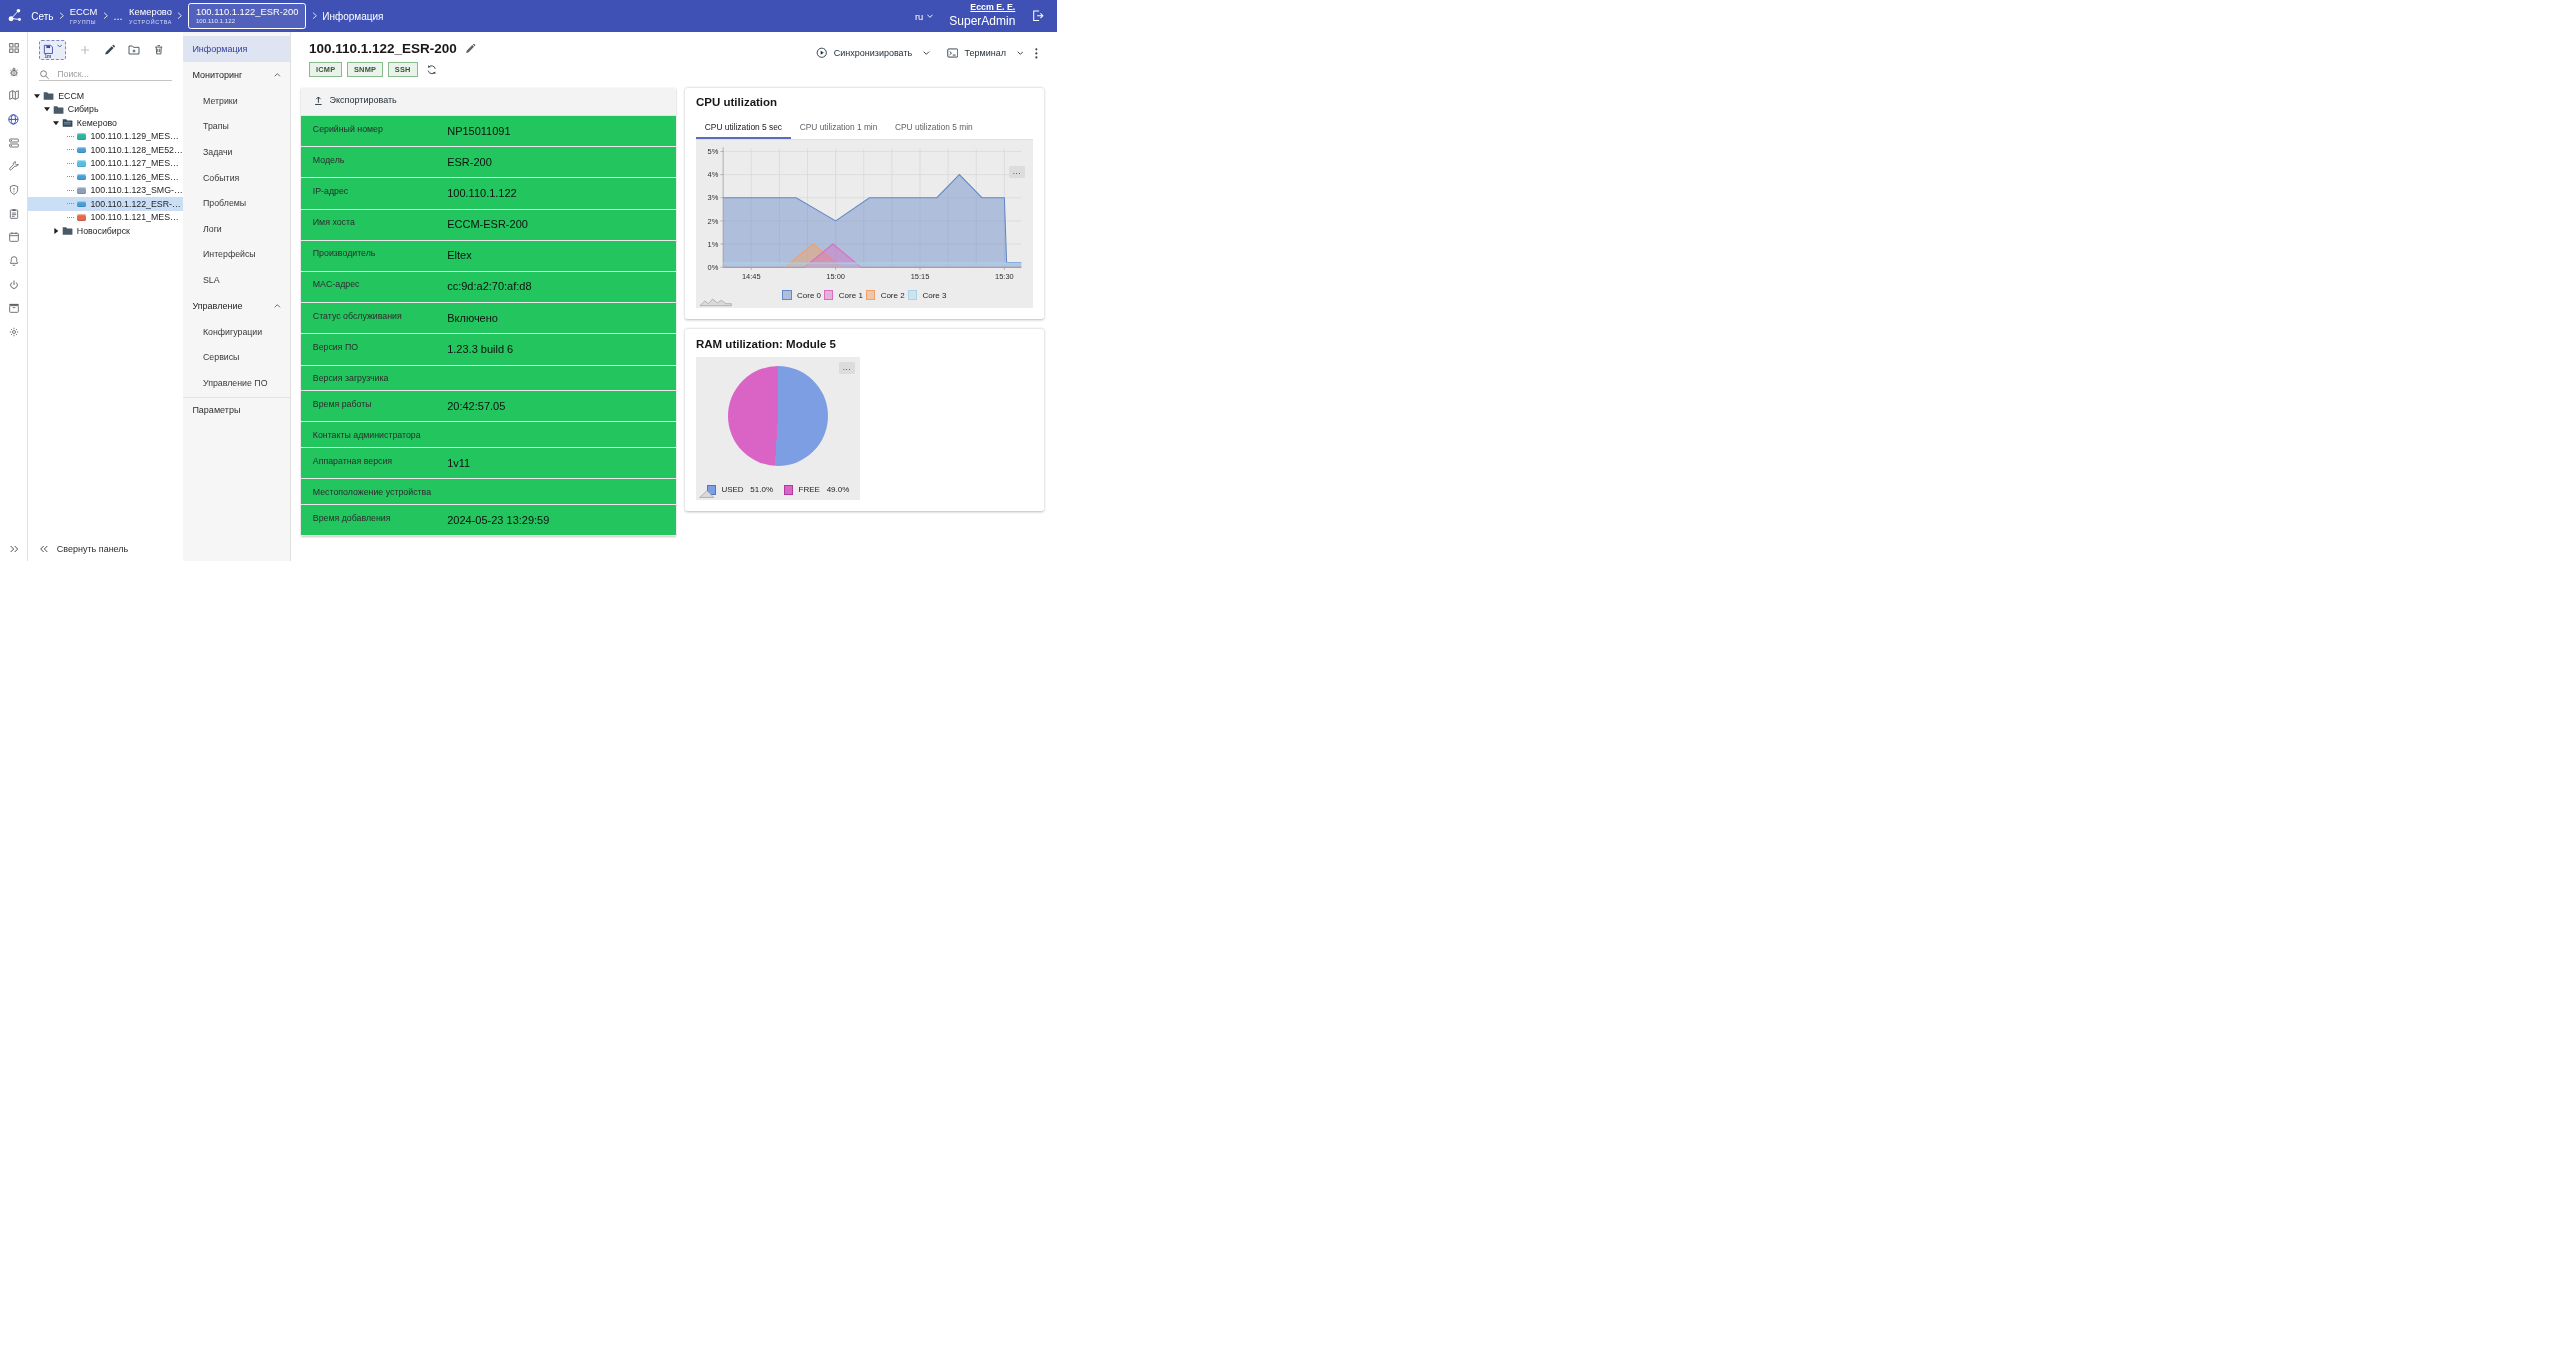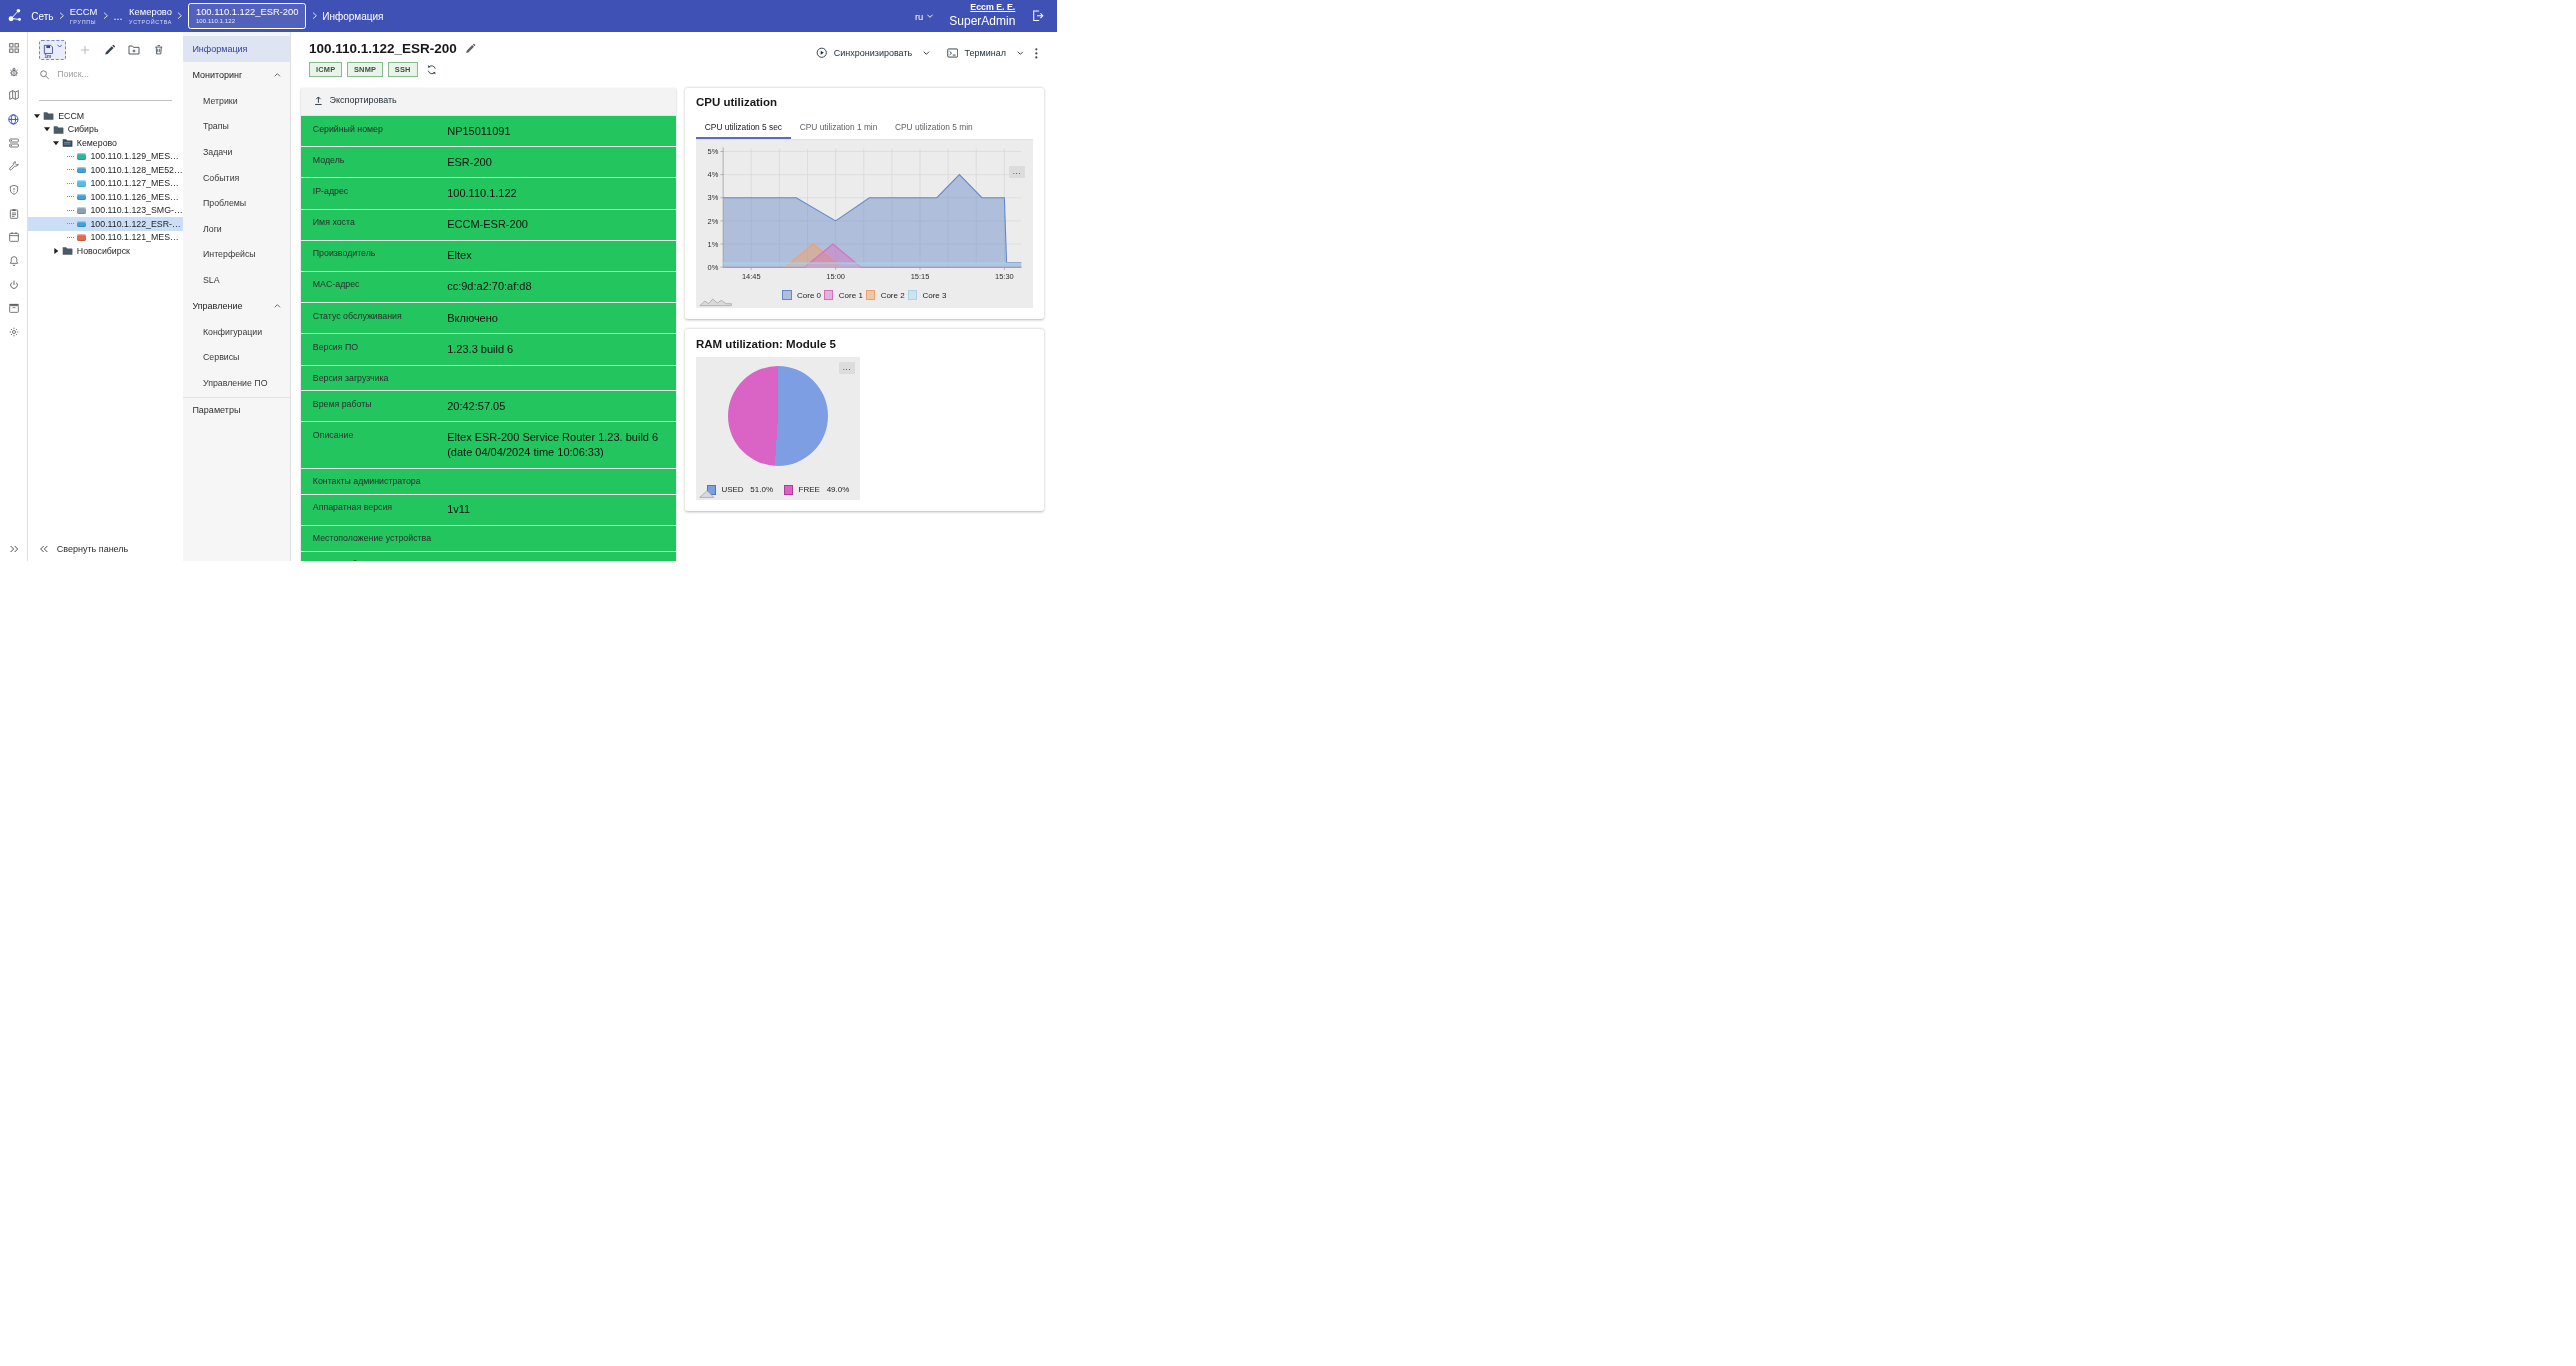--- a/index.html
+++ b/index.html
@@ -48,21 +48,21 @@
     position:absolute; top:32px; left:28px; bottom:0; width:156px; background:#fff;
     border-right:0.7px solid #e0e0e0; display:flex; flex-direction:column;
   }
   .tree-toolbar { display:flex; align-items:center; gap:12.8px; padding:8px 10.8px 5.4px; }
   .autosave-btn {
     position:relative; display:flex; align-items:flex-start; gap:2.7px;
     background:#e9edf8; border:0.7px dashed #7986cb; border-radius:2.7px; padding:2.7px 3.4px 4.7px; cursor:pointer;
   }
   .as-badge { position:absolute; left:4.7px; bottom:0; font-size:4.7px; font-weight:700; color:#3949ab; }
   .tool-btn { background:none; border:none; padding:0; cursor:pointer; display:flex; }
-  .tree-search { display:flex; align-items:center; gap:6px; margin:2.7px 10.8px 6.7px; border-bottom:0.7px solid #c4c4c4; padding-bottom:20px; }
+  .tree-search { display:flex; align-items:center; gap:6px; margin:2.7px 10.8px 6.7px; border-bottom:0.7px solid #c4c4c4; padding-bottom:0; }
   .search-input { border:0; outline:0; flex:1; font-size:8.8px; font-family:inherit; color:#333; background:transparent; }
   .search-input::placeholder { color:#9e9e9e; }
   .tree { flex:1; overflow:hidden; padding-top:1.3px; }
   .trow { display:flex; align-items:center; height:13.5px; cursor:pointer; white-space:nowrap; }
   .trow.sel { background:#cadef6; }
   .tw { width:8px; flex:none; margin-right:2px; display:flex; justify-content:center; cursor:pointer; }
   .fico { margin-right:4px; display:flex; flex:none; }
   .tlabel { font-size:8.8px; color:#1f1f1f; overflow:hidden; text-overflow:ellipsis; }
   .conn { width:7.4px; border-top:0.7px dotted #8d8d8d; margin-right:2.7px; flex:none; }
   .puck {
@@ -595,24 +595,20 @@
           <div class="ilabel">Версия ПО</div>
           <div class="ival">1.23.3 build 6</div>
         </div>
       <div class="irow">
           <div class="ilabel">Версия загрузчика</div>
           <div class="ival"></div>
         </div>
       <div class="irow">
           <div class="ilabel">Время работы</div>
           <div class="ival">20:42:57.05</div>
-        </div>
-      <div class="irow">
-          <div class="ilabel">Описание</div>
-          <div class="ival">Eltex ESR-200 Service Router 1.23. build 6 (date 04/04/2024 time 10:06:33)</div>
         </div>
       <div class="irow">
           <div class="ilabel">Контакты администратора</div>
           <div class="ival"></div>
         </div>
       <div class="irow">
           <div class="ilabel">Аппаратная версия</div>
           <div class="ival">1v11</div>
         </div>
       <div class="irow">

